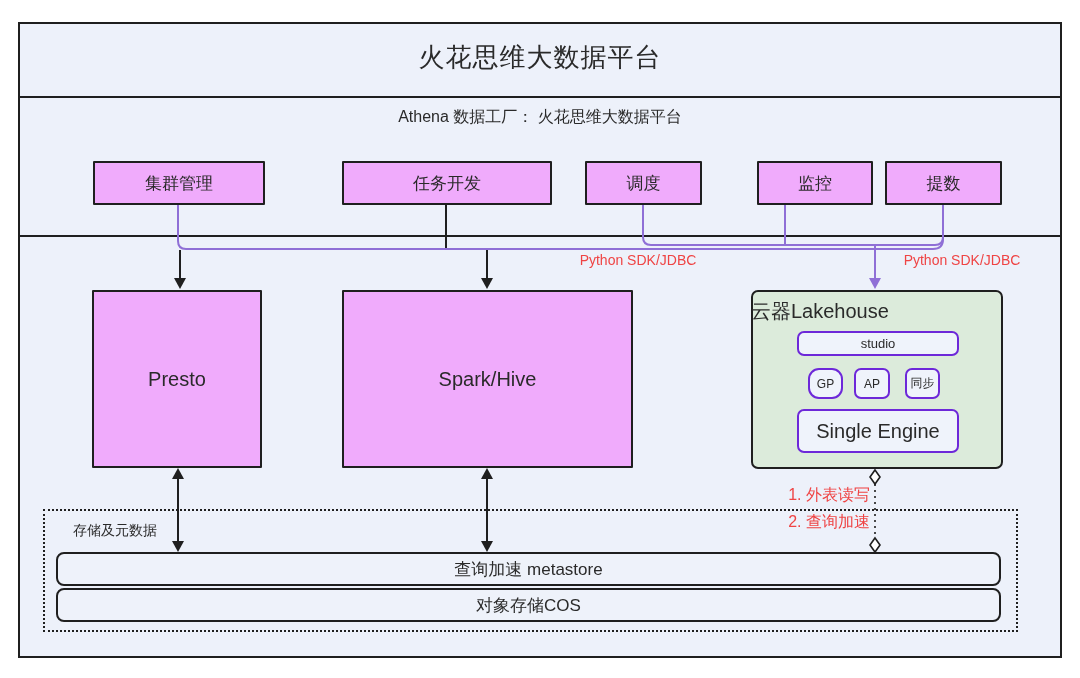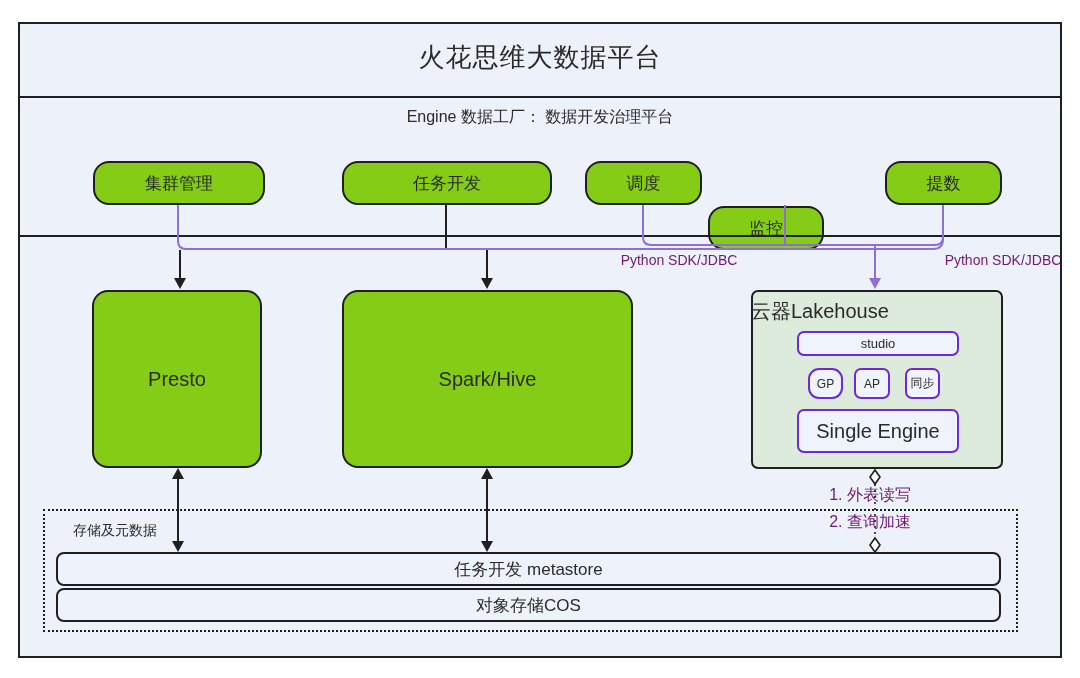--- a/index.html
+++ b/index.html
@@ -1,56 +1,56 @@
 <!DOCTYPE html>
 <html><head>
 <meta charset="utf-8">
 <style>
   html,body{margin:0;padding:0;background:#ffffff;}
   body{font-family:"Liberation Sans","DejaVu Sans",sans-serif;color:#2a2a2a;}
   #stage{position:relative;width:1080px;height:678px;background:#ffffff;overflow:hidden;}
   .abs{position:absolute;}
   #canvas{left:18px;top:22px;width:1040px;height:632px;background:#edf1fa;border:2px solid #1f1f1f;}
   .hline{height:0;border-top:2px solid #1f1f1f;}
-  .node{border:2px solid #1f1f1f;border-radius:16px;background:#84cc16;
+  .node{border:2px solid #1f1f1f;border-radius:1px;background:#f0abfc;
         display:flex;align-items:center;justify-content:center;box-sizing:border-box;}
   .toplabel{font-size:17px;}
   .biglabel{font-size:20px;}
   #title{left:18px;top:22px;width:1044px;height:70px;display:flex;align-items:center;justify-content:center;
          font-size:26px;letter-spacing:1px;}
   #subtitle{left:18px;top:99px;width:1044px;height:36px;display:flex;align-items:center;justify-content:center;
             font-size:16px;}
   #lakehouse{background:#dcebdb;border-radius:7px;}
   .lh-inner{border:2px solid #6d28d9;border-radius:7px;background:#eff3fb;
             display:flex;align-items:center;justify-content:center;box-sizing:border-box;}
   #storage-box{border:2px dotted #1f1f1f;background:transparent;box-sizing:border-box;}
   .barbox{border:2px solid #1f1f1f;border-radius:8px;background:#eef2fa;display:flex;align-items:center;
           justify-content:center;box-sizing:border-box;font-size:17px;}
-  .green{color:#701a75;margin-left:41px;}
+  .green{color:#ef4444;}
   .note{font-size:16px;text-align:right;}
   .sdk{font-size:14px;text-align:center;}
   svg{pointer-events:none;}
   .small{font-size:14px;}
 </style>
 </head>
 <body>
 
 <div id="stage">
 
   <div class="abs" id="canvas"></div>
 
   <div class="abs" id="title">火花思维大数据平台</div>
   <div class="abs hline" style="left:18px;top:96px;width:1044px;"></div>
 
-  <div class="abs" id="subtitle">Engine 数据工厂： 数据开发治理平台</div>
+  <div class="abs" id="subtitle">Athena 数据工厂： 火花思维大数据平台</div>
 
   <div class="abs node toplabel" style="left:93px;top:161px;width:172px;height:44px;">集群管理</div>
   <div class="abs node toplabel" style="left:342px;top:161px;width:210px;height:44px;">任务开发</div>
   <div class="abs node toplabel" style="left:585px;top:161px;width:117px;height:44px;">调度</div>
-  <div class="abs node toplabel" style="left:708px;top:161px;width:116px;height:44px;margin-top:45px;">监控</div>
+  <div class="abs node toplabel" style="left:757px;top:161px;width:116px;height:44px;">监控</div>
   <div class="abs node toplabel" style="left:885px;top:161px;width:117px;height:44px;text-align:right;">提数</div>
 
   <div class="abs hline" style="left:18px;top:235px;width:1044px;"></div>
 
   <div class="abs sdk green" style="left:573px;top:252px;width:130px;">Python SDK/JDBC</div>
   <div class="abs sdk green" style="left:897px;top:252px;width:130px;">Python SDK/JDBC</div>
 
   <div class="abs node biglabel" style="left:92px;top:290px;width:170px;height:178px;">Presto</div>
   <div class="abs node biglabel" style="left:342px;top:290px;width:291px;height:178px;">Spark/Hive</div>
 
@@ -60,21 +60,21 @@
   <div class="abs lh-inner" style="left:808px;top:368px;width:35px;height:31px;font-size:12px;border-radius:11px;">GP</div>
   <div class="abs lh-inner" style="left:854px;top:368px;width:36px;height:31px;font-size:12px;">AP</div>
   <div class="abs lh-inner" style="left:905px;top:368px;width:35px;height:31px;font-size:12px;">同步</div>
   <div class="abs lh-inner" style="left:797px;top:409px;width:162px;height:44px;font-size:20px;">Single Engine</div>
 
   <div class="abs note green" style="left:732px;top:485px;width:138px;">1. 外表读写</div>
   <div class="abs note green" style="left:732px;top:512px;width:138px;">2. 查询加速</div>
 
   <div class="abs" id="storage-box" style="left:43px;top:509px;width:975px;height:123px;"></div>
   <div class="abs small" style="left:73px;top:522px;">存储及元数据</div>
-  <div class="abs barbox" style="left:56px;top:552px;width:945px;height:34px;">任务开发 metastore</div>
+  <div class="abs barbox" style="left:56px;top:552px;width:945px;height:34px;">查询加速 metastore</div>
   <div class="abs barbox" style="left:56px;top:588px;width:945px;height:34px;">对象存储COS</div>
 
   <svg class="abs" width="1080" height="678" style="left:0;top:0;">
 
     <path d="M178 205 L178 241 Q178 249 186 249 L933 249 Q943 249 943 239 L943 205" fill="none" stroke="#8f6fd6" stroke-width="2"></path>
 
     <path d="M643 205 L643 237 Q643 245 651 245 L875 245" fill="none" stroke="#8f6fd6" stroke-width="2"></path>
     <path d="M943 205 L943 237 Q943 245 935 245 L875 245" fill="none" stroke="#8f6fd6" stroke-width="2"></path>
     <path d="M785 205 L785 244" fill="none" stroke="#8f6fd6" stroke-width="2"></path>
     <path d="M875 245 L875 280" fill="none" stroke="#8f6fd6" stroke-width="2"></path>

